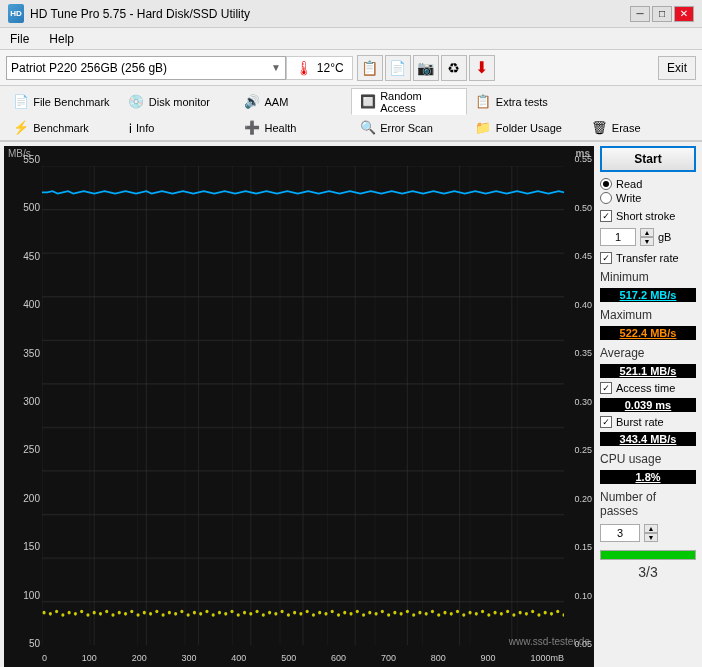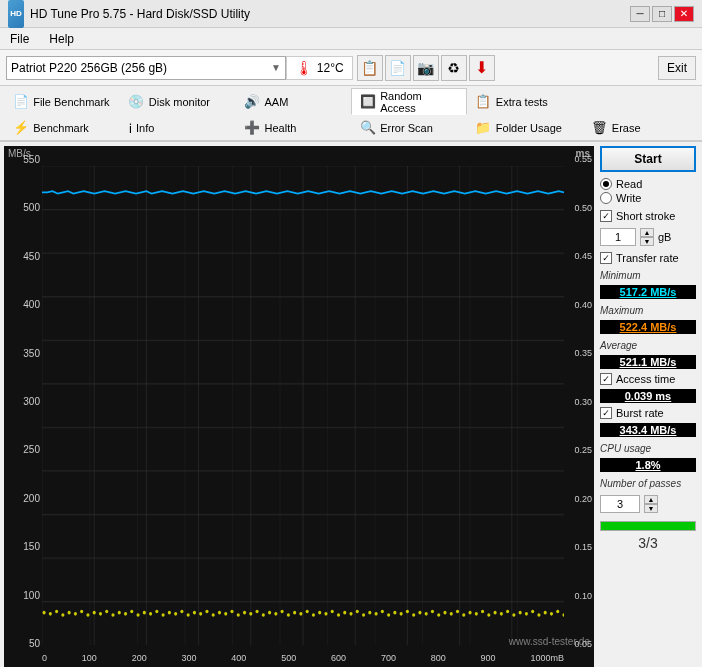--- a/index.html
+++ b/index.html
@@ -9,21 +9,21 @@
     .title-bar {
       background: #e8e8e8;
       border-bottom: 1px solid #ccc;
       display: flex;
       align-items: center;
       justify-content: space-between;
       padding: 4px 8px;
       height: 28px;
     }
     .title-bar-left { display: flex; align-items: center; gap: 6px; font-size: 12px; }
-    .title-bar-icon { width: 16px; height: 28px; background: linear-gradient(135deg, #4a9fd4, #2a7ab8); border-radius: 2px; display: flex; align-items: center; justify-content: center; color: white; font-size: 8px; font-weight: bold; }
+    .title-bar-icon { width: 16px; height: 19px; background: linear-gradient(135deg, #4a9fd4, #2a7ab8); border-radius: 2px; display: flex; align-items: center; justify-content: center; color: white; font-size: 8px; font-weight: bold; }
     .title-bar-buttons { display: flex; gap: 2px; }
     .title-btn { width: 20px; height: 16px; border: 1px solid #aaa; background: #e0e0e0; cursor: pointer; display: flex; align-items: center; justify-content: center; font-size: 10px; }
     
     
     .menu-bar {
       background: #f0f0f0;
       border-bottom: 1px solid #ccc;
       display: flex;
       align-items: center;
       padding: 2px 4px;
@@ -143,21 +143,21 @@
     
     .checkbox-row { display: flex; align-items: center; gap: 4px; font-size: 11px; cursor: pointer; }
     .checkbox { width: 12px; height: 12px; border: 1px solid #666; background: white; display: flex; align-items: center; justify-content: center; font-size: 9px; }
     .checkbox.checked { color: #000; }
     
     .spin-row { display: flex; align-items: center; gap: 4px; font-size: 11px; margin: 2px 0; }
     .spin-input { width: 36px; height: 18px; border: 1px solid #aaa; text-align: center; font-size: 11px; }
     .spin-btns { display: flex; flex-direction: column; }
     .spin-btn { width: 14px; height: 9px; border: 1px solid #aaa; background: #e8e8e8; display: flex; align-items: center; justify-content: center; font-size: 7px; cursor: pointer; line-height: 1; }
     
-    .stat-label { font-size: 10px; color: #333; margin-top: 2px; font-style: italic; }
+    .stat-label { font-size: 12px; color: #333; margin-top: 2px; }
     .stat-value {
       background: black;
       color: #00e5ff;
       text-align: center;
       font-size: 11px;
       font-weight: bold;
       padding: 1px 3px;
       width: 100%;
       text-decoration: underline;
     }

